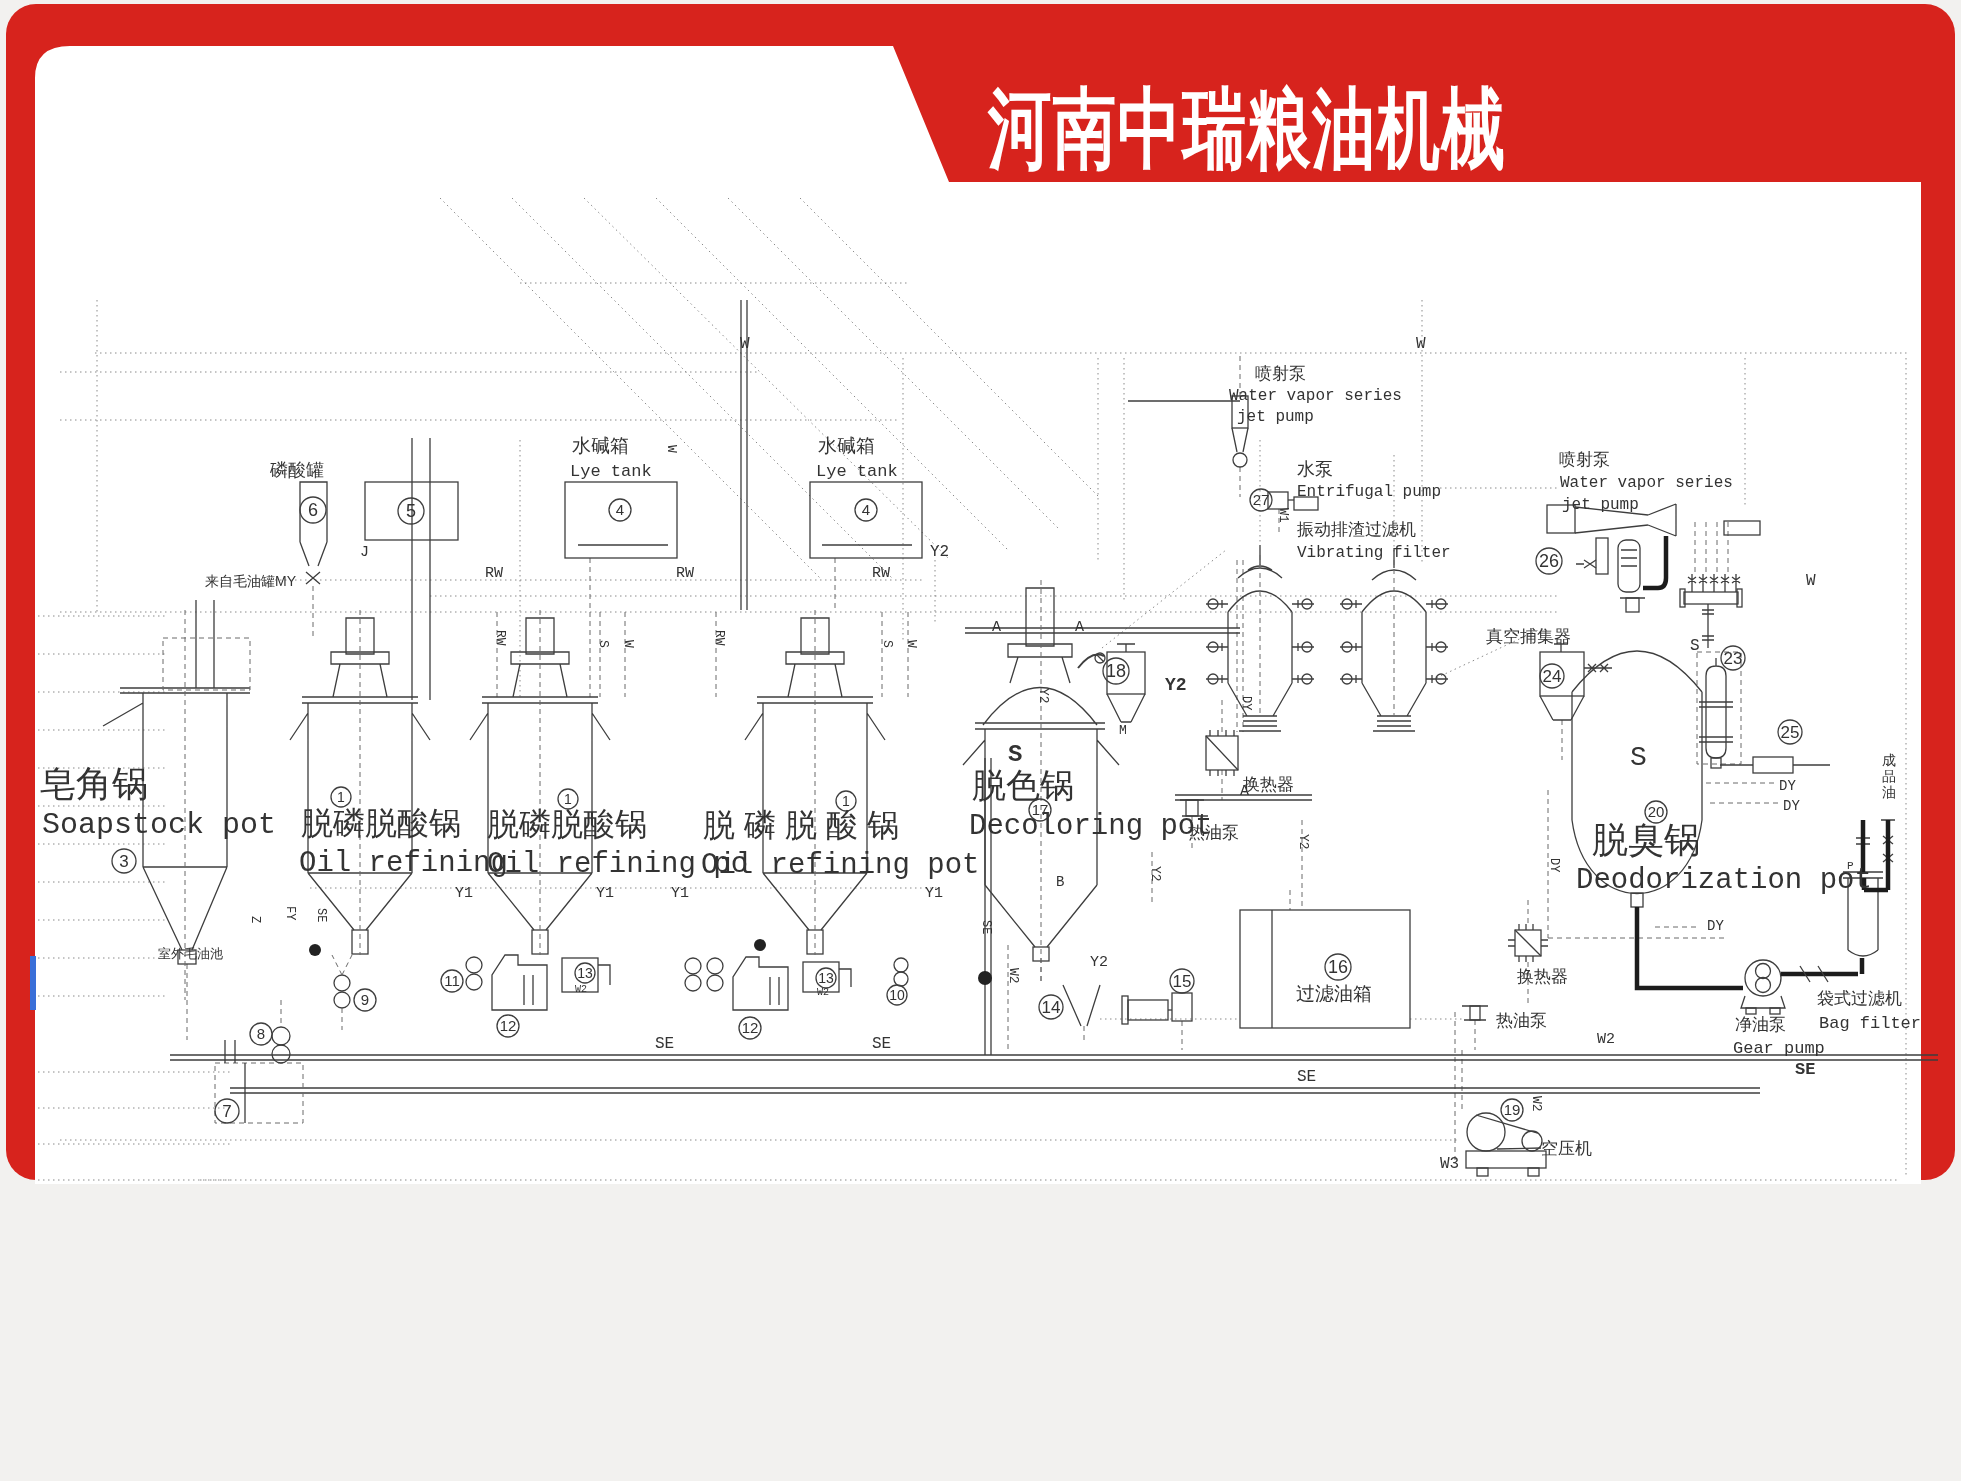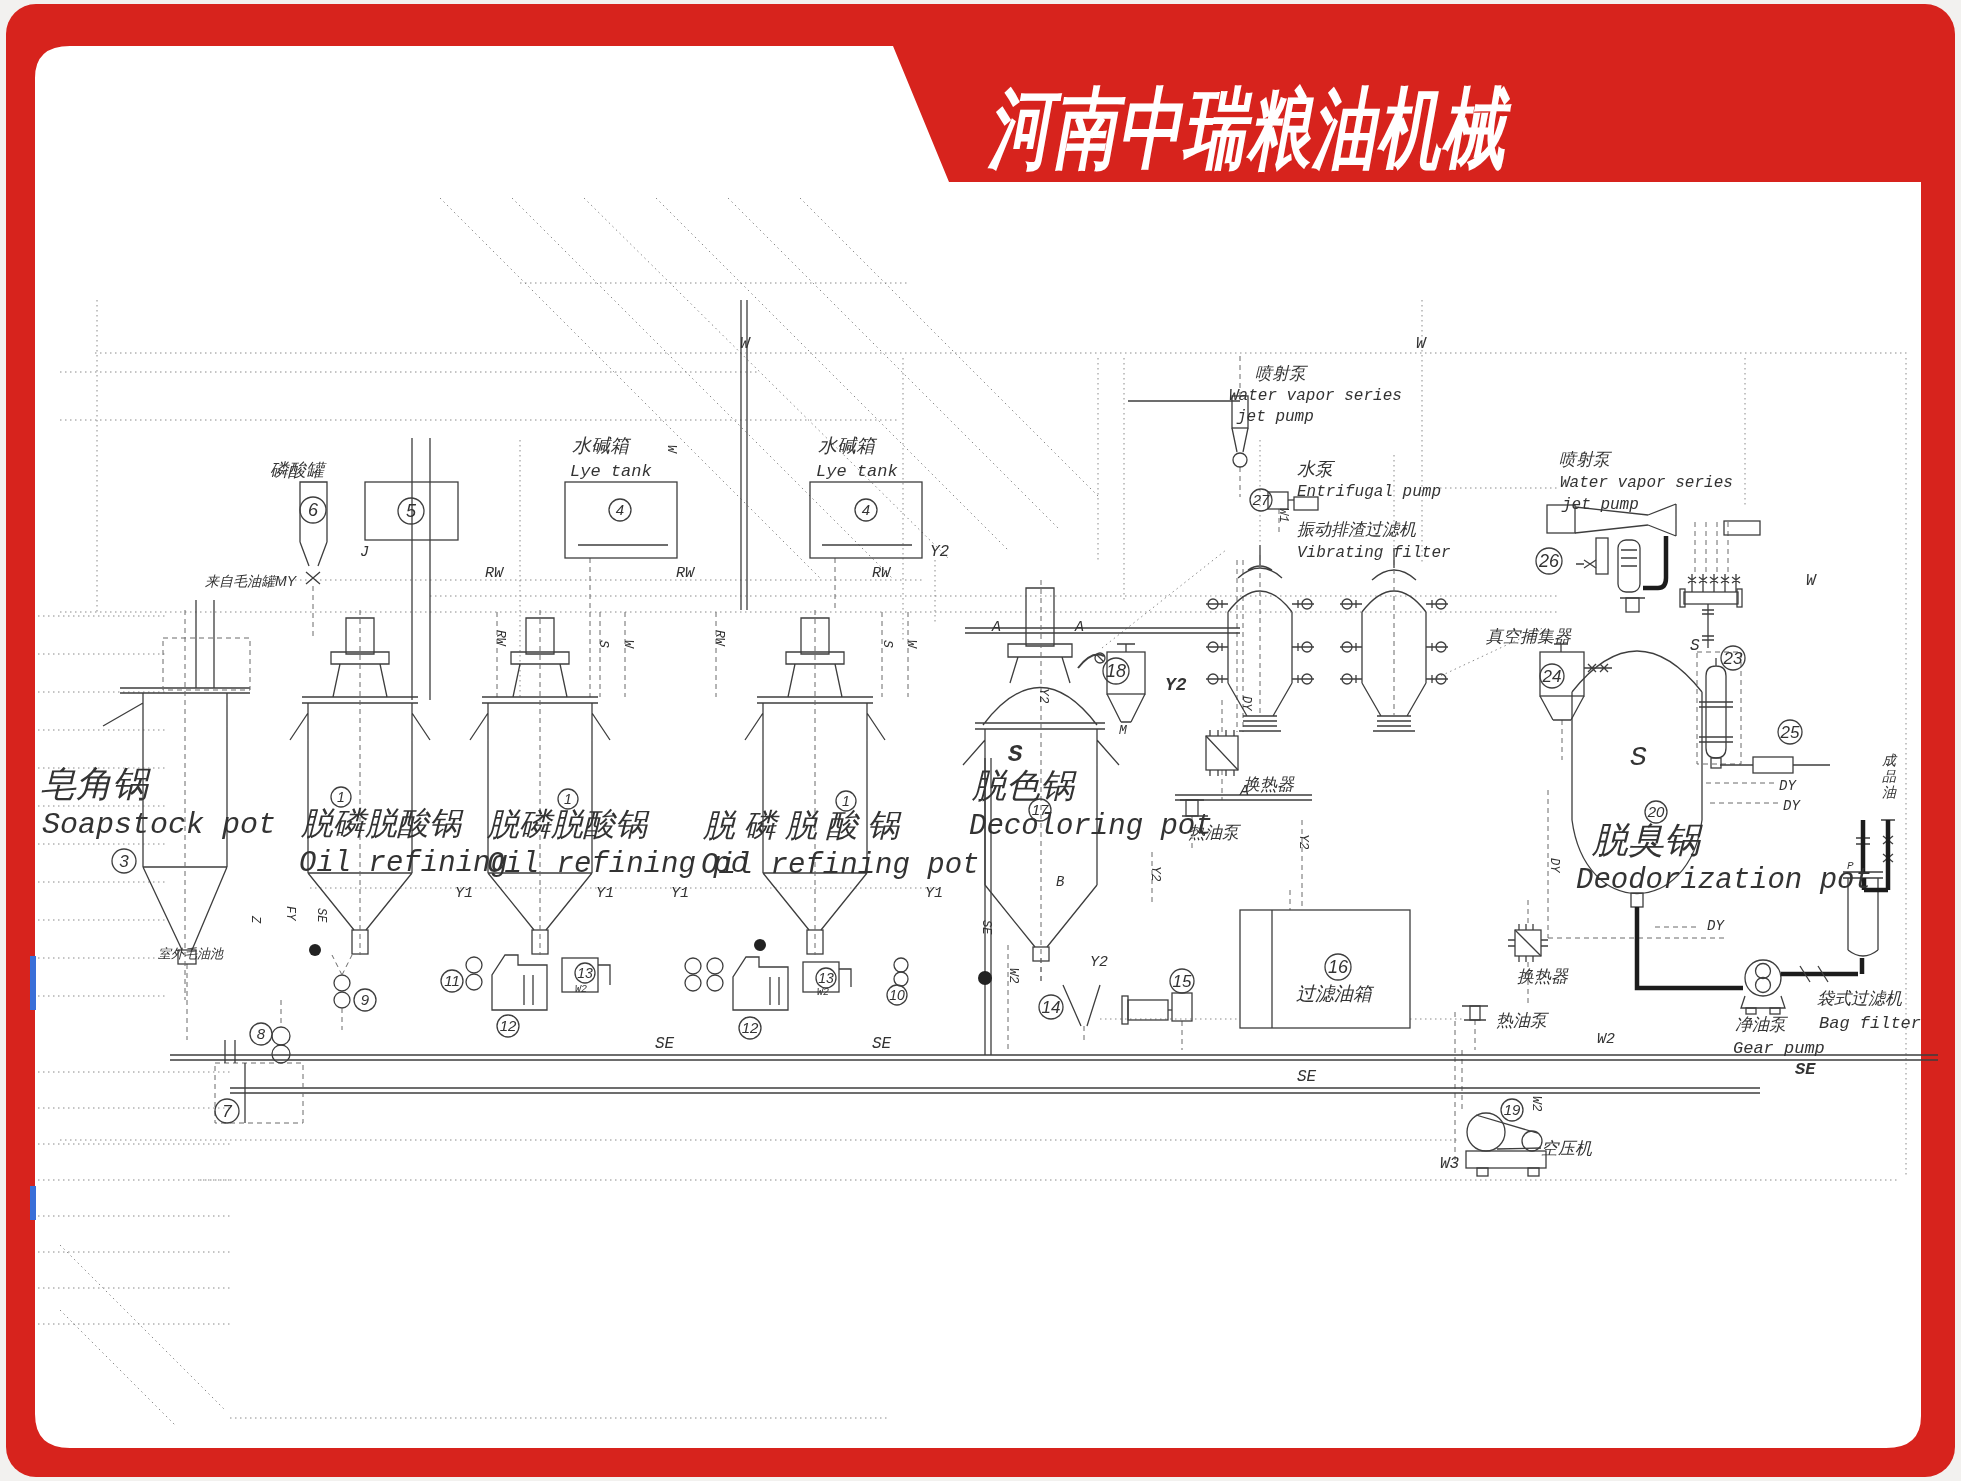--- a/index.html
+++ b/index.html
@@ -1,17 +1,17 @@
 <!DOCTYPE html>
 <html><head>
 <meta charset="utf-8">
 <style>
   html,body{margin:0;padding:0;background:#f2f1ef;}
-  #stage{position:relative;width:1961px;height:1481px;overflow:hidden;
-         font-family:"Liberation Sans",sans-serif;font-style:italic;}
+  #stage{position:relative;width:1961px;height:1184px;overflow:hidden;
+         font-family:"Liberation Sans",sans-serif;}
   #frame{position:absolute;left:6px;top:4px;right:6px;bottom:4px;
          background:#d7231d;border-radius:30px;}
   #diagram{position:absolute;left:0;top:0;z-index:1;}
   #banner-title{position:absolute;left:988px;top:70px;z-index:2;color:#ffffff;
          font-size:88px;font-weight:700;white-space:nowrap;letter-spacing:2px;
          transform:scaleX(.72);transform-origin:left center;
          font-family:"Liberation Sans",sans-serif;}
   svg text{fill:#333;stroke:none;font-family:"Liberation Sans",sans-serif;}
   svg text.m{font-family:"Liberation Mono","DejaVu Sans Mono",monospace;}
   .eq{stroke:#3e3e3e;stroke-width:1.3;fill:none;}

